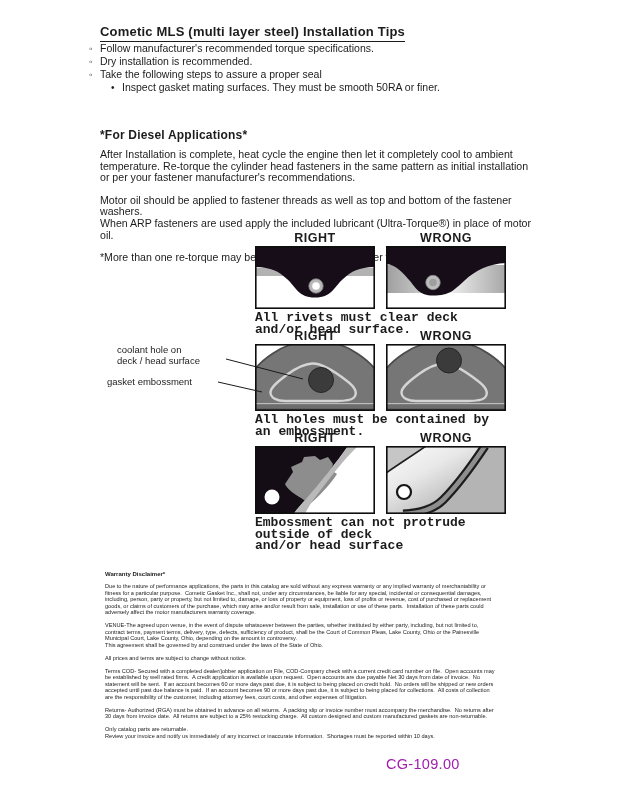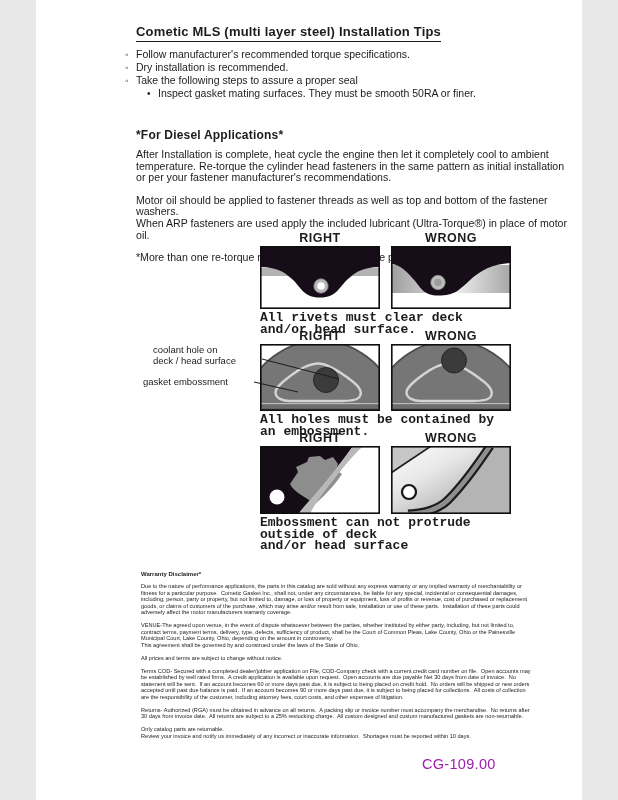--- a/index.html
+++ b/index.html
@@ -1,37 +1,37 @@
 <!DOCTYPE html>
 <html><head>
 <meta charset="utf-8">
 <style>
   html,body{margin:0;padding:0;background:#e8e8e8;}
   .page{
-    position:relative; width:546px; height:800px; background:#ffffff;
+    position:relative; width:618px; height:800px; background:#ffffff;
     font-family:"Liberation Sans", sans-serif; color:#1c1c1c; overflow:hidden;
     margin:0 auto;
   }
   .title{
     position:absolute; left:100px; top:24px; margin:0;
     font-size:13px; font-weight:bold; letter-spacing:.2px;
     border-bottom:1.6px solid #1c1c1c; padding-bottom:2px;
   }
   .tips{
-    position:absolute; left:89px; top:48px; margin:0; padding:0; list-style:none;
+    position:absolute; left:89px; top:42px; margin:0; padding:0; list-style:none;
     font-size:10.5px; line-height:13px; width:440px;
   }
   .tips li{position:relative; padding-left:11px;}
   .tips li.l1::before{content:"◦"; position:absolute; left:0; top:0; font-size:10px;}
   .tips li.l2{margin-left:22px;}
   .tips li.l2::before{content:"•"; position:absolute; left:0; top:0; font-size:10px;}
   .diesel{position:absolute; left:100px; top:116px; width:440px;}
   .diesel h2{margin:12px 0 7px 0; font-size:12px; font-weight:bold; letter-spacing:.2px;}
   .diesel p{margin:0 0 11px 0; font-size:10.6px; line-height:11.6px; white-space:pre-line;}
-  .drow{position:absolute; left:224px; width:251px;}
+  .drow{position:absolute; left:255px; width:251px;}
   .dlabels{display:flex; gap:11px; height:15px;}
   .dlabels span{width:120px; text-align:center; font-size:12.5px; font-weight:bold; letter-spacing:.5px;}
   .dboxes{display:flex; gap:11px;}
   .dboxes svg{display:block;}
   .dcaption{margin-top:3px; font-size:13px; font-weight:bold; line-height:11.5px; white-space:pre-line; width:251px;font-family:Liberation Mono, monospace;}
   .drow.r2 .dcaption{width:251px;}
   .ann{position:absolute; font-size:9.5px; line-height:10.5px; text-align:left; white-space:pre-line; width:108px;}
   .ann1{left:117px; top:345px;}
   .ann2{left:107px; top:377px;}
   .annlines{position:absolute; left:210px; top:350px; pointer-events:none;}

